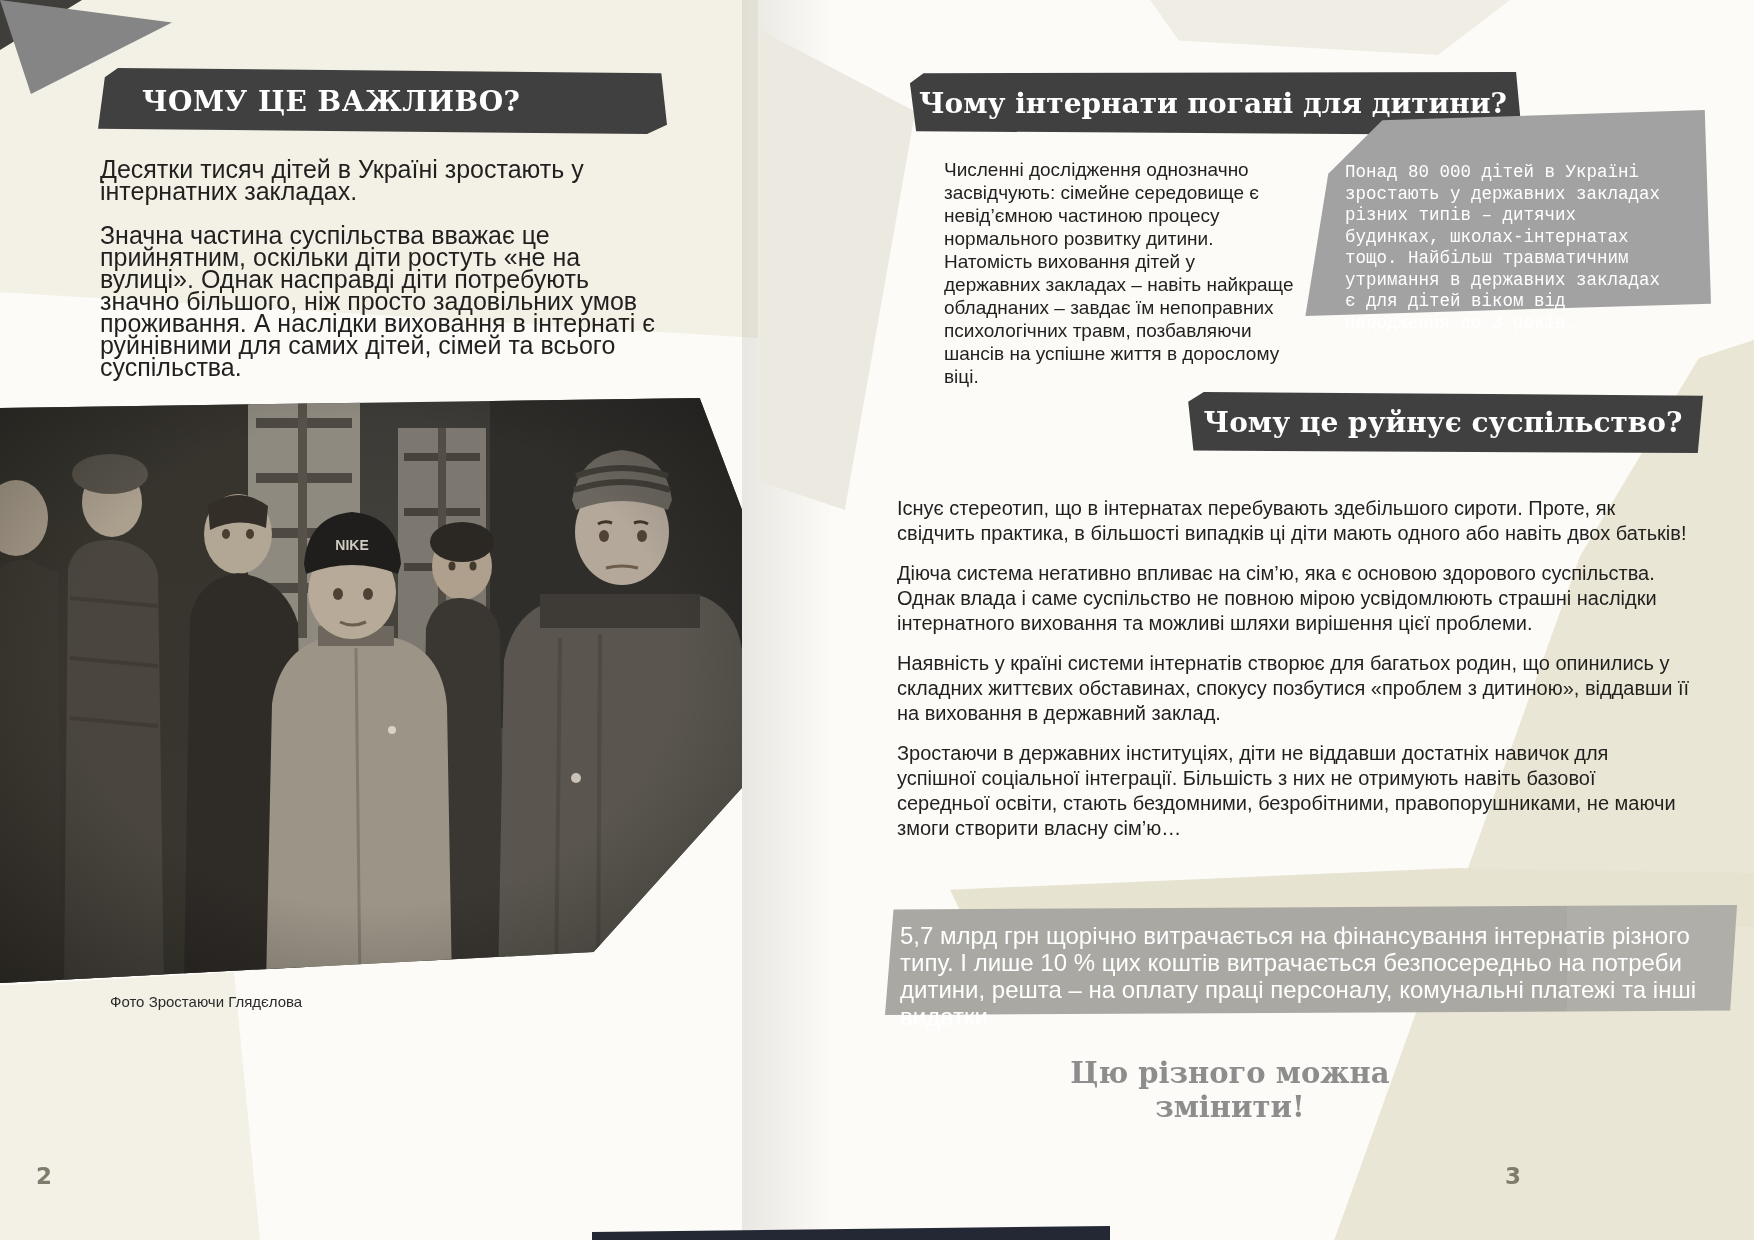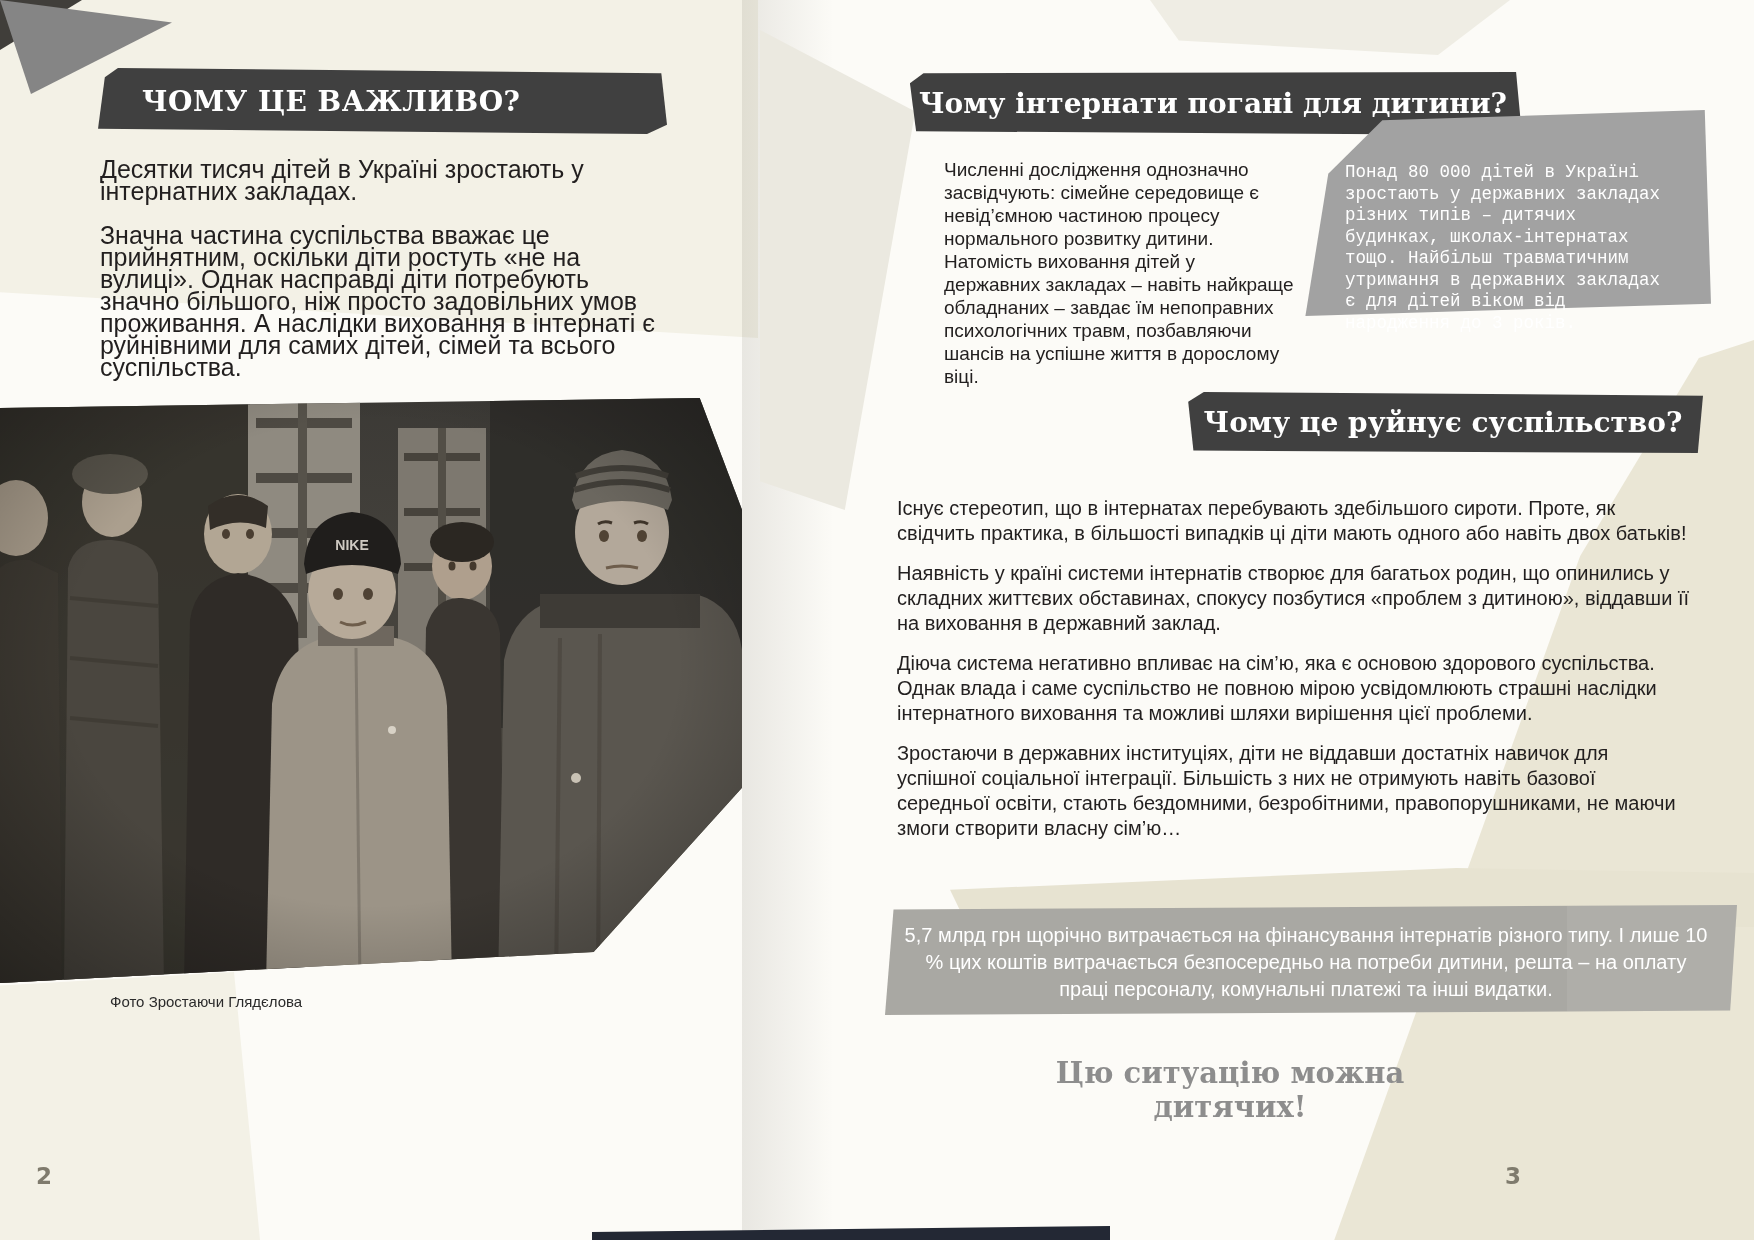--- a/index.html
+++ b/index.html
@@ -50,21 +50,21 @@
     background:rgba(255,255,255,0.07);}
   
   .txtlayer{position:absolute;z-index:4;}
   .body-copy{font-size:25px;line-height:22px;}
   .body-copy p{margin:0 0 22px 0;}
   .intro{left:944px;top:158px;width:352px;font-size:19px;line-height:23px;}
   .callout-text{left:1345px;top:162px;width:330px;color:#ffffff;
     font-size:17.5px;line-height:21.5px;font-family:Liberation Mono, monospace;}
   .paras{left:897px;top:496px;width:795px;font-size:20px;line-height:25px;}
   .paras p{margin:0 0 15px 0;}
-  .stat-text{left:900px;top:922px;width:812px;color:#ffffff;font-size:20px;line-height:27px;text-align:center;}
+  .stat-text{left:900px;top:922px;width:812px;color:#ffffff;font-size:24px;line-height:27px;}
   .credit{left:110px;top:993px;font-size:15px;color:#2b2b2b;}
   .closing{left:1000px;top:1056px;width:460px;text-align:center;
     font-family:"DejaVu Serif",serif;font-weight:700;font-size:29px;color:#8d8d8d;}
   .pagenum{font-family:"DejaVu Sans",sans-serif;font-weight:700;font-size:23px;color:#7f7b6d;z-index:4;}
   .pn-left{left:36px;top:1163px;}
   .pn-right{left:1505px;top:1163px;}
   
   .photo{position:absolute;left:0;top:398px;width:742px;height:588px;z-index:1;
     clip-path:polygon(0 1.7%,94.3% 0,100% 19%,100% 66.3%,80% 94.2%,0 99.5%);}
   .photo svg{display:block;width:100%;height:100%;}
@@ -183,26 +183,26 @@
 
   <div class="callout-box"></div>
   <div class="txtlayer callout-text">Понад 80 000 дітей в Україні зростають у державних закладах різних типів – дитячих будинках, школах-інтернатах тощо. Найбільш травматичним утримання в державних закладах є для дітей віком від народження до 3 років.</div>
 
   <div class="banner banner-soc">
     <span class="txt">Чому це руйнує суспільство?</span>
   </div>
 
   <div class="txtlayer paras">
     <p>Існує стереотип, що в інтернатах перебувають здебільшого сироти. Проте, як свідчить практика, в більшості випадків ці діти мають одного або навіть двох батьків!</p>
+    <p>Діюча система негативно впливає на сім’ю, яка є основою здорового суспільства. Однак влада і саме суспільство не повною мірою усвідомлюють страшні наслідки інтернатного виховання та можливі шляхи вирішення цієї проблеми.</p>
     <p>Наявність у країні системи інтернатів створює для багатьох родин, що опинились у складних життєвих обставинах, спокусу позбутися «проблем з дитиною», віддавши її на виховання в державний заклад.</p>
-    <p>Діюча система негативно впливає на сім’ю, яка є основою здорового суспільства. Однак влада і саме суспільство не повною мірою усвідомлюють страшні наслідки інтернатного виховання та можливі шляхи вирішення цієї проблеми.</p>
     <p>Зростаючи в державних інституціях, діти не віддавши достатніх навичок для успішної соціальної інтеграції. Більшість з них не отримують навіть базової середньої освіти, стають бездомними, безробітними, правопорушниками, не маючи змоги створити власну сім’ю…</p>
   </div>
 
   <div class="stat-box">
       <div class="lighter"></div>
     </div>
   <div class="txtlayer stat-text">5,7 млрд грн щорічно витрачається на фінансування інтернатів різного типу. І лише 10 % цих коштів витрачається безпосередньо на потреби дитини, решта – на оплату праці персоналу, комунальні платежі та інші видатки.</div>
 
-  <div class="txtlayer closing">Цю ситуацію можна дитячих!</div>
+  <div class="txtlayer closing">Цю різного можна змінити!</div>
   <div class="abs pagenum pn-right">3</div>
 
 </div>
 
 </body></html>

